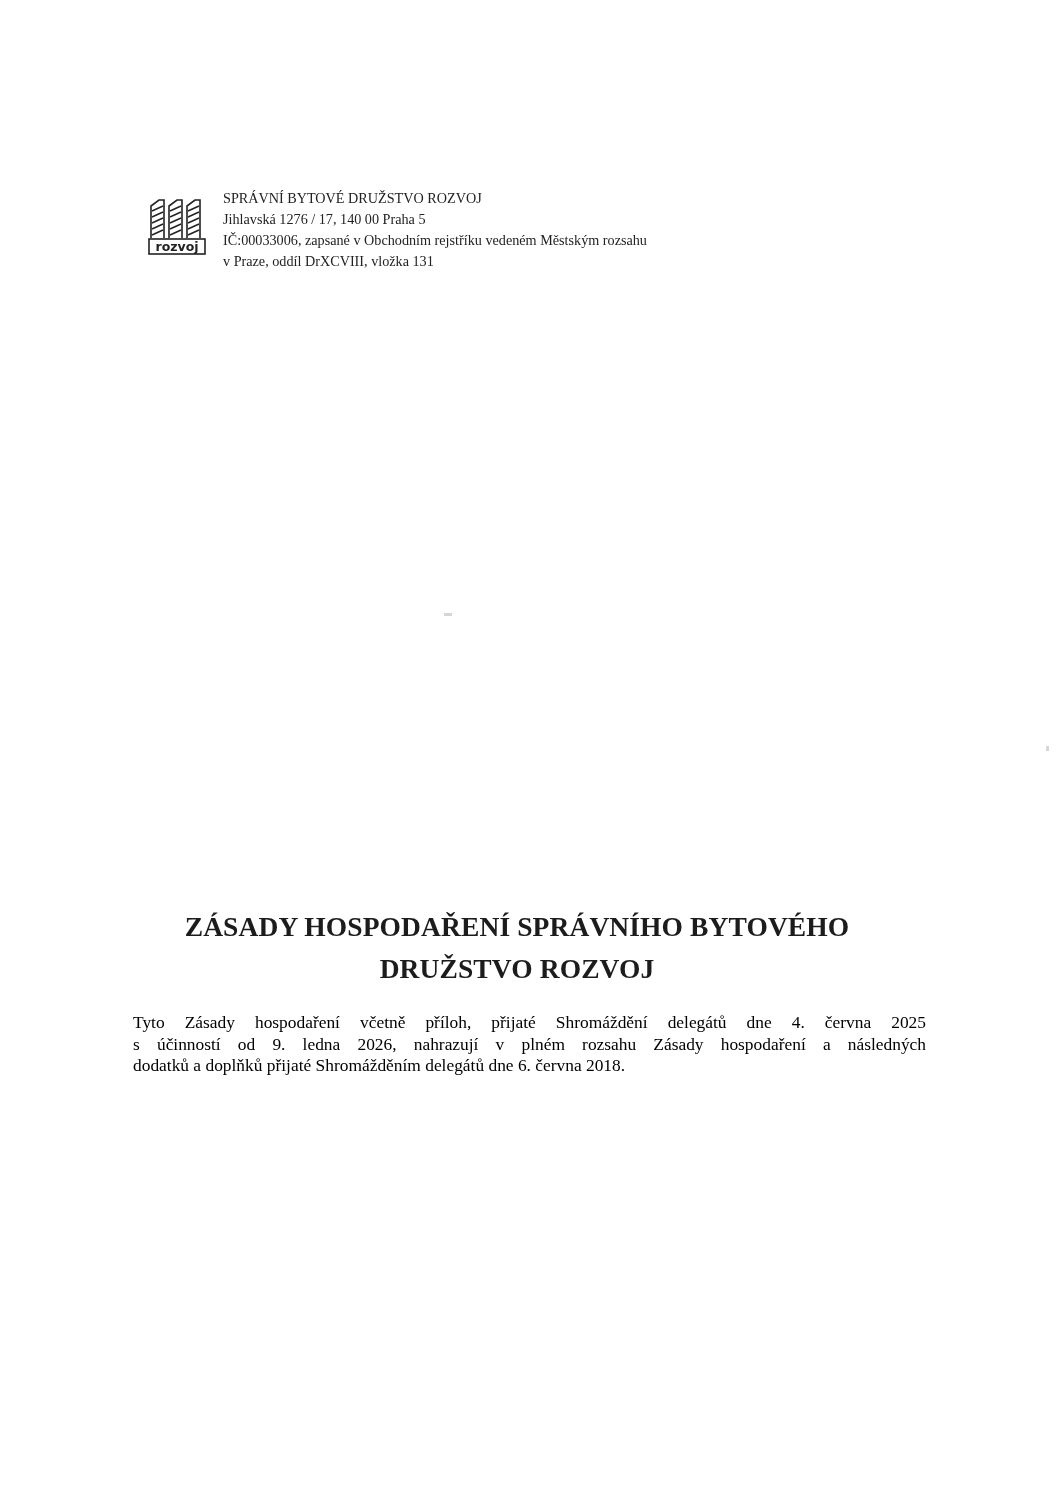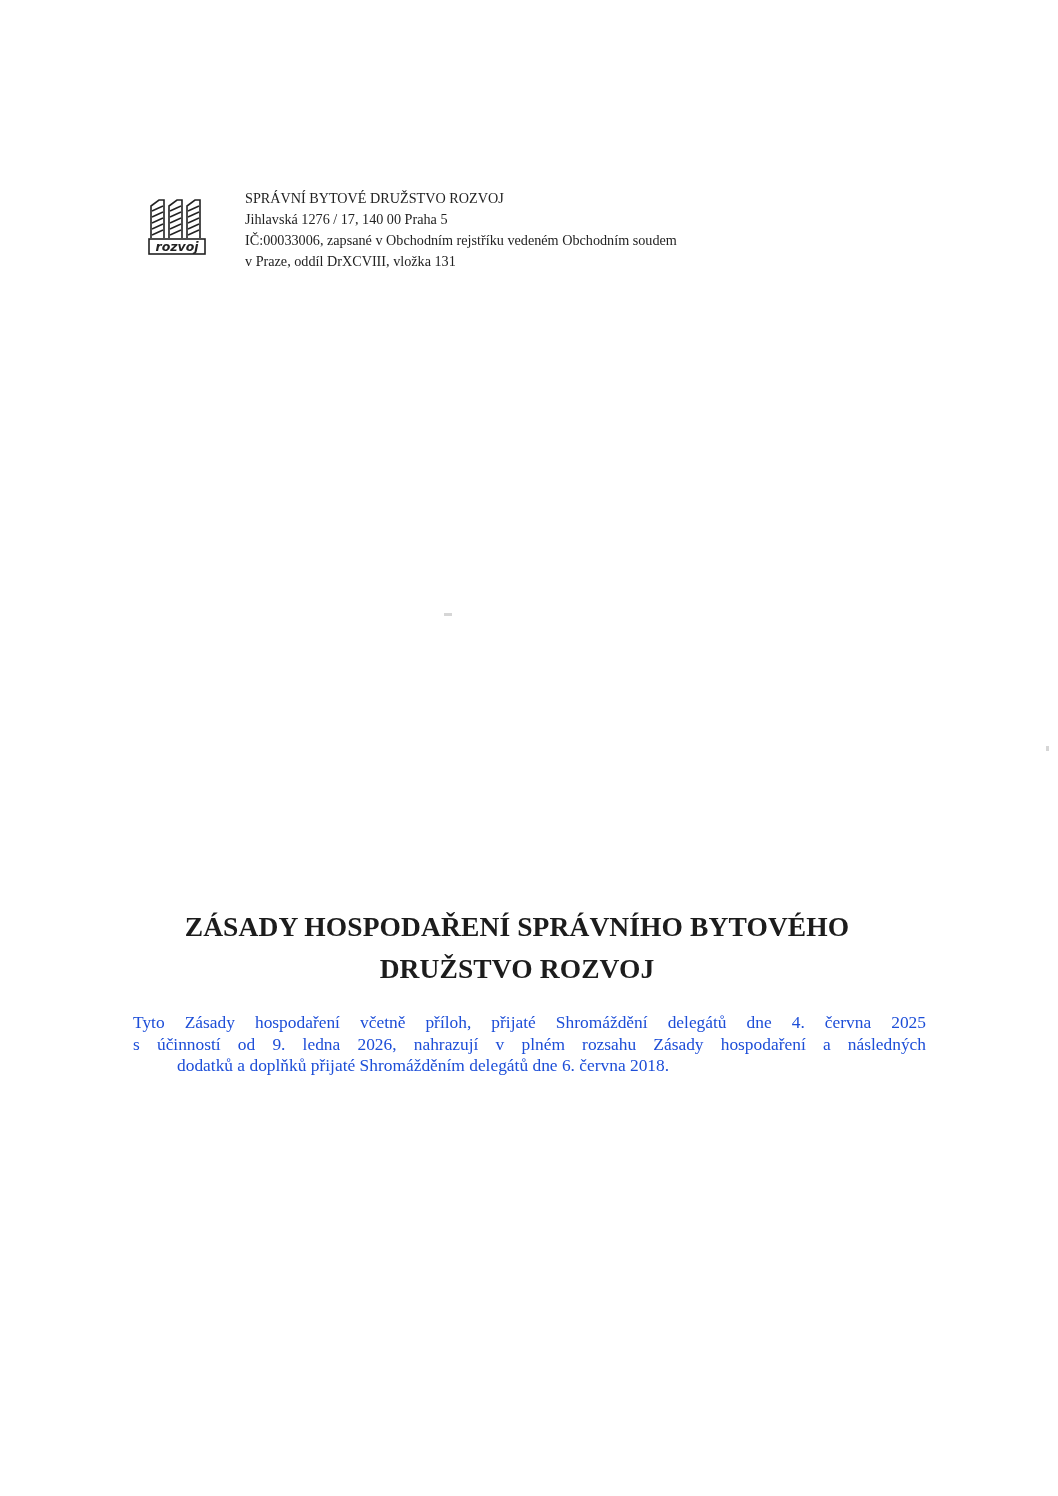--- a/index.html
+++ b/index.html
@@ -20,25 +20,24 @@
       left: 147px;
       top: 188px;
       display: flex;
       align-items: flex-start;
     }
     .logo {
       width: 60px;
       height: 62px;
       position: relative;
       margin-top: 6px;
-      font-style: italic;
     }
     .logo svg { display: block; }
     .org-block {
-      margin-left: 38px;
+      margin-left: 16px;
       font-size: 14.2px;
       line-height: 21px;
       color: #222;
     }
     .org-block div { white-space: nowrap; }
     .title {
       position: absolute;
       left: 0;
       width: 1034px;
       top: 906px;
@@ -52,31 +51,30 @@
     }
     .intro {
       position: absolute;
       left: 133px;
       top: 1012px;
       width: 793px;
       font-size: 17.4px;
       line-height: 21.5px;
       text-align: justify;
       text-align-last: left;
-      color: #1d4ed8;
+      color: #000000;
     }
     .intro .line {
       display: block;
       text-align: justify;
       text-align-last: justify;
       white-space: nowrap;
     }
     .intro .line.last {
       text-align-last: left;
-      margin-left: 44px;
     }
     .speck {
       position: absolute;
       width: 8px;
       height: 3px;
       background: #d6d6d6;
     }
   </style>
 </head>
 <body>
@@ -108,21 +106,21 @@
         <line x1="41" y1="35" x2="52" y2="30"></line>
         <line x1="41" y1="41" x2="52" y2="36"></line>
       </g>
       <rect x="2" y="45" width="56" height="15" fill="#ffffff" stroke="#222" stroke-width="1.6"></rect>
       <text x="30" y="57" text-anchor="middle" font-family="DejaVu Sans, sans-serif" font-size="12.5" font-weight="bold" fill="#222">rozvoj</text>
     </svg>
   </div>
   <div class="org-block">
     <div>SPRÁVNÍ BYTOVÉ DRUŽSTVO ROZVOJ</div>
     <div>Jihlavská 1276 / 17, 140 00 Praha 5</div>
-    <div>IČ:00033006,  zapsané v Obchodním rejstříku vedeném Obchodním soudem</div>
+    <div>IČ:00033006,  zapsané v Obchodním rejstříku vedeném Městským rozsahu</div>
     <div>v Praze, oddíl DrXCVIII, vložka 131</div>
   </div>
 </div>
 
 <div class="speck" style="left:444px; top:613px;"></div>
 <div class="speck" style="left:1046px; top:746px; width:3px; height:5px;"></div>
 
 <div class="title">
   <div>ZÁSADY HOSPODAŘENÍ SPRÁVNÍHO BYTOVÉHO</div>
   <div>DRUŽSTVO ROZVOJ</div>

